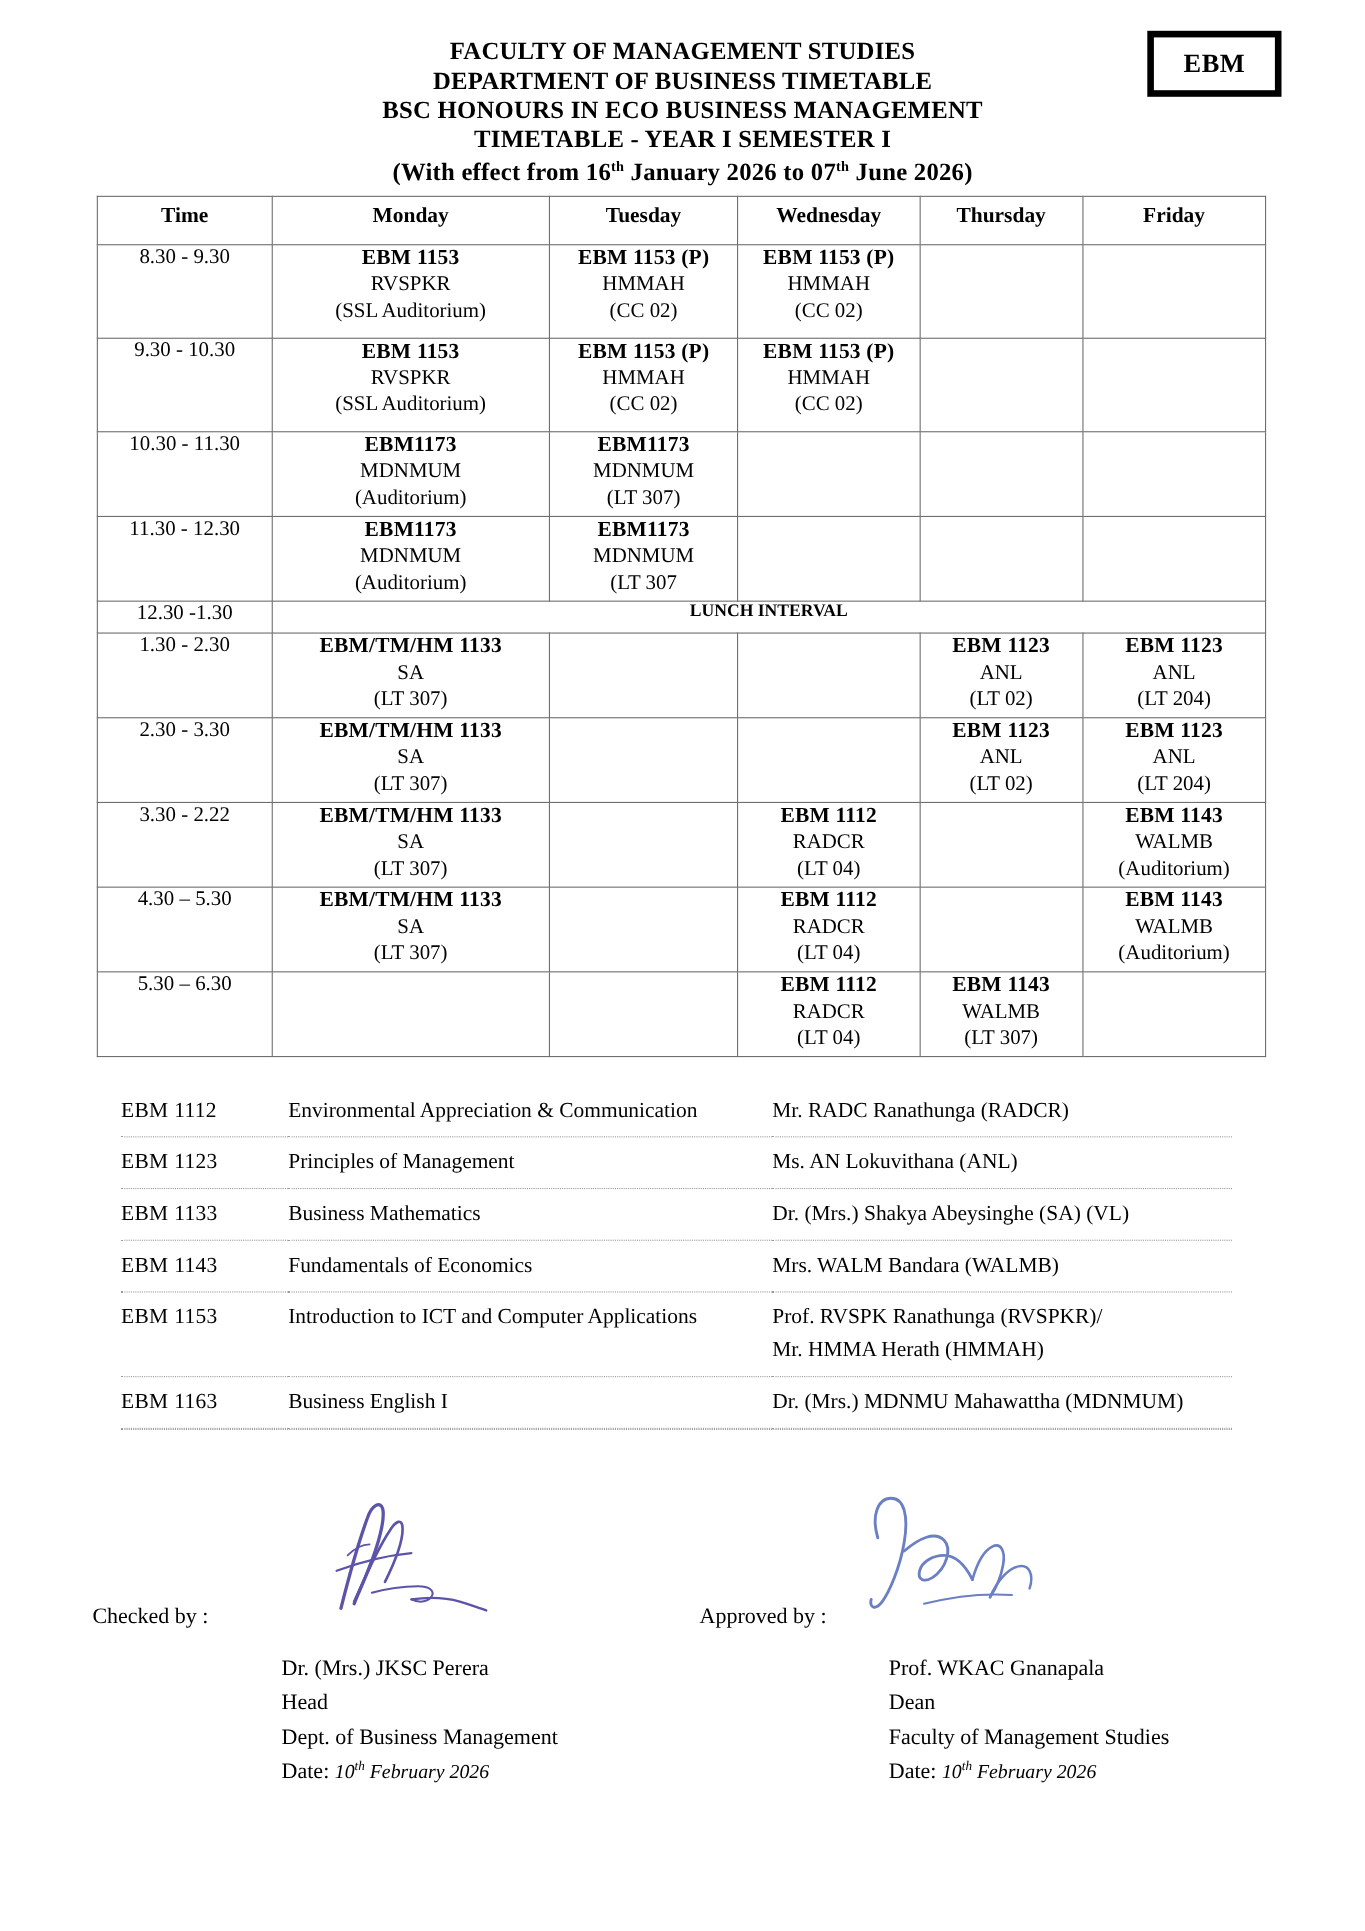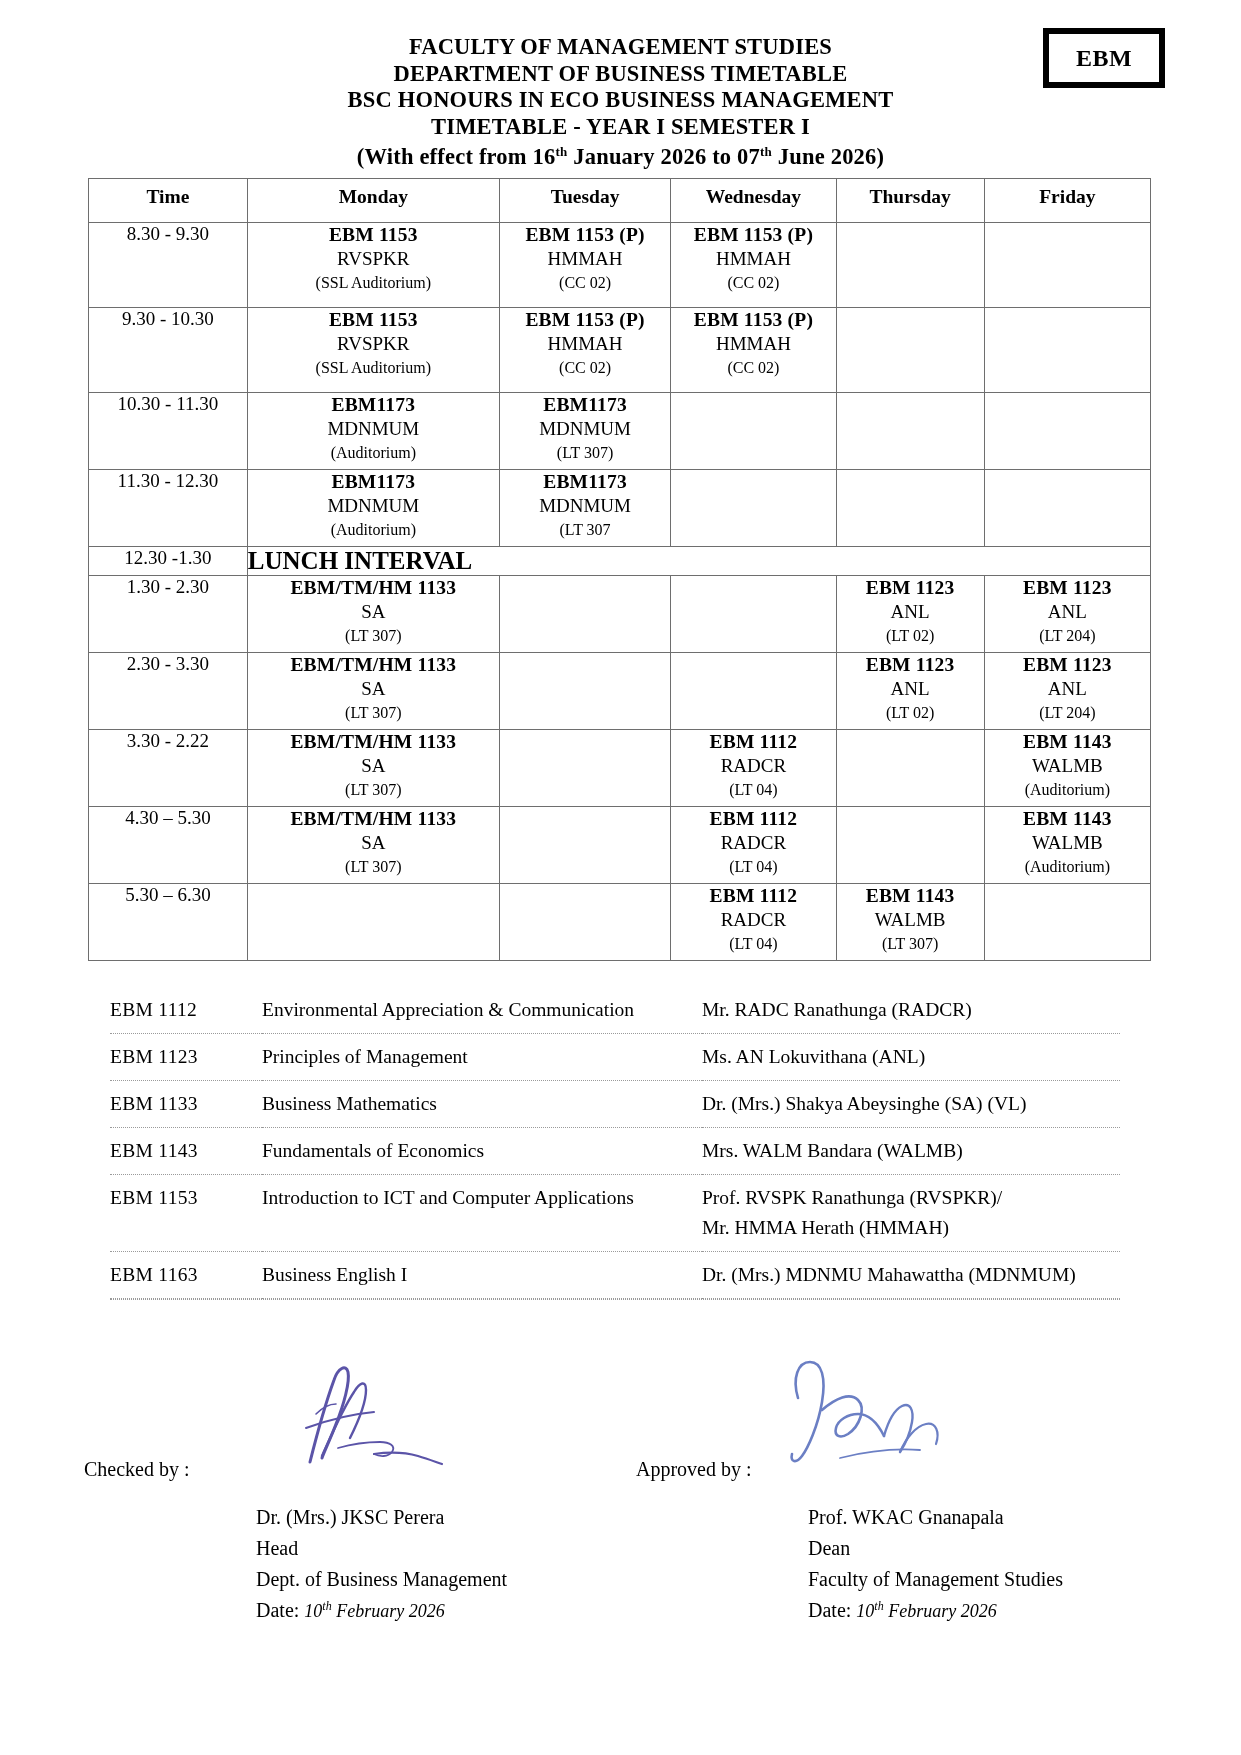--- a/index.html
+++ b/index.html
@@ -111,33 +111,33 @@
     font-weight: bold;
     font-size: 19.5px;
     display: block;
     letter-spacing: 0.2px;
   }
   .slot .lect {
     font-size: 19px;
     display: block;
   }
   .slot .room {
-    font-size: 16px;
+    font-size: 19px;
     display: block;
   }
   .empty-cell { }
   tr.r-tall td { height: 84px; }
   tr.r-mid  td { height: 76px; }
   tr.r-short td { height: 28px; }
 
   td.lunch {
     background: #d9d9d9;
-    text-align: left;
+    text-align: center;
     font-weight: bold;
-    font-size: 25px;
+    font-size: 16px;
     padding: 3px 0 4px 0;
     vertical-align: middle;
   }
   td.lunch-time {
     text-align: center;
     font-size: 19px;
     vertical-align: middle;
     padding: 3px 0 4px 0;
   }
 

